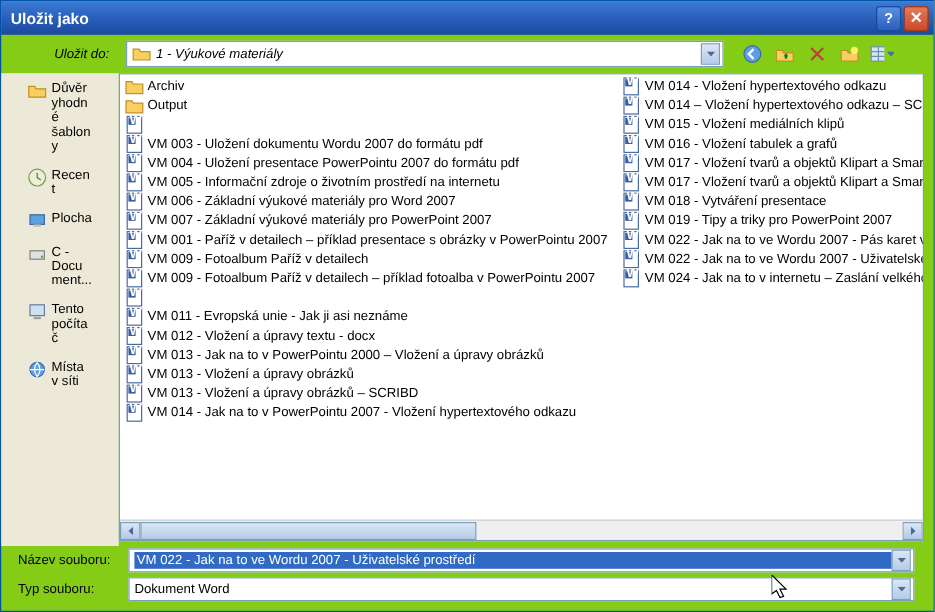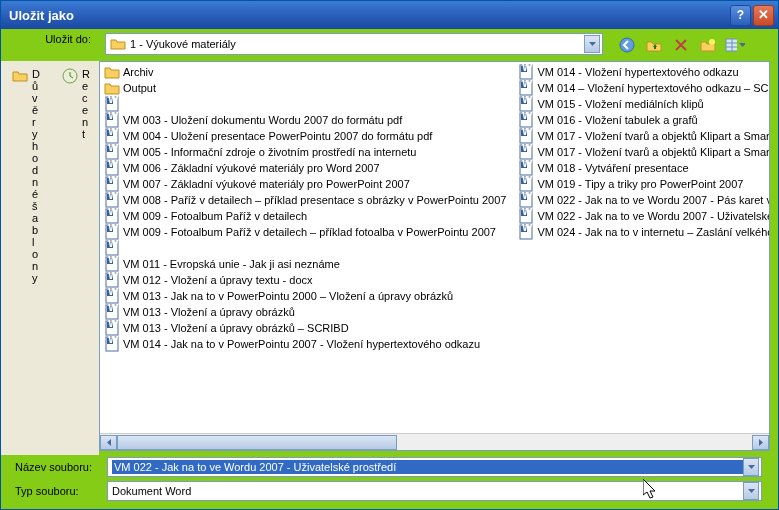--- a/index.html
+++ b/index.html
@@ -2,30 +2,30 @@
 <html><head>
 <meta charset="utf-8">
 <style>
   * { box-sizing: border-box; margin: 0; padding: 0; font-family: Tahoma, sans-serif; font-size: 11px; }
   body { background: #fff; }
   .window { width: 779px; height: 510px; border: 1px solid #0053a6; background: #84cc16; position: relative; }
   .titlebar { height: 28px; background: linear-gradient(to bottom, #3b7cd4 0%, #2a5fbb 50%, #1a4aa0 100%); color: #fff; display: flex; align-items: center; padding: 0 4px 0 8px; }
   .titlebar-title { font-weight: bold; flex: 1; font-size: 13px; }
   .titlebar-btn { width: 21px; height: 21px; background: linear-gradient(to bottom, #5a8fe0, #2a5fbb); border: 1px solid #1a4aa0; border-radius: 3px; color: #fff; text-align: center; line-height: 18px; font-weight: bold; font-size: 12px; margin-left: 2px; cursor: pointer; }
   .close-btn { background: linear-gradient(to bottom, #e47a5a, #c94a2a); border-color: #a03a1a; font-size: 13px; }
-  .toolbar { height: 32px; display: flex; padding: 4px 8px; gap: 6px; }
+  .toolbar { height: 32px; display: flex; align-items: center; padding: 4px 8px; gap: 6px; font-style: italic; }
   .toolbar-label { width: 90px; text-align: right; padding-right: 8px; color: #000; }
   .location-combo { flex: 1; max-width: 498px; height: 22px; background: #fff; border: 1px solid #7b9ebd; display: flex; align-items: center; padding: 0 2px 0 4px; }
   .location-combo svg { flex-shrink: 0; }
   .location-text { flex: 1; padding-left: 4px; }
   .combo-arrow { width: 16px; height: 18px; background: linear-gradient(to bottom, #dce6f4, #b5cbe7); border: 1px solid #7b9ebd; display: flex; align-items: center; justify-content: center; }
   .tool-icons { display: flex; gap: 4px; margin-left: 6px; align-items: center; }
   .tool-icon-btn { width: 23px; height: 22px; display: flex; align-items: center; justify-content: center; cursor: pointer; border: 1px solid transparent; }
   .body-area { display: flex; height: 394px; }
-  .places-bar { width: 98px; background: #ece9d8; padding: 4px 9px; display: flex; flex-direction: row; gap: 18px; }
+  .places-bar { width: 98px; background: #ece9d8; padding: 4px 20px; display: flex; flex-direction: column; gap: 6px; }
   .place-item { display: flex; align-items: flex-start; gap: 4px; padding: 3px 2px; cursor: pointer; }
   .place-item svg, .place-icon { flex-shrink: 0; width: 16px; height: 16px; }
   .place-label { line-height: 12px; color: #000; word-break: break-word; }
   .file-pane { flex: 1; background: #fff; border: 1px solid #7b9ebd; margin: 0 8px 4px 0; position: relative; overflow: hidden; }
   .file-columns { display: flex; height: calc(100% - 17px); overflow: hidden; }
   .file-col { display: flex; flex-direction: column; padding: 2px 0 2px 4px; }
   .file-item { display: flex; align-items: center; gap: 3px; height: 16px; cursor: pointer; white-space: nowrap; padding-right: 8px; }
   .file-icon { width: 16px; height: 16px; flex-shrink: 0; display: flex; align-items: center; justify-content: center; }
   .file-label { color: #000; }
   .h-scrollbar { position: absolute; bottom: 0; left: 0; right: 0; height: 17px; background: #efefef; border-top: 1px solid #ccc; display: flex; align-items: center; }
@@ -226,21 +226,21 @@
               <span class="file-label">VM 007 - Základní výukové materiály pro PowerPoint 2007</span>
             </div>
             <div class="file-item">
               <span class="file-icon">
                 <svg width="16" height="16">
                   <rect x="2" y="1" width="12" height="14" fill="#fff" stroke="#4a6aa0"></rect>
                   <rect x="3" y="2" width="6" height="6" fill="#3a5fa0"></rect>
                   <text x="4" y="7" fill="#fff" font-size="6" font-weight="bold">W</text>
                 </svg>
               </span>
-              <span class="file-label">VM 008 - Paříž v detailech – příklad presentace s obrázky v PowerPointu 2007</span>
+              <span class="file-label">VM 001 - Paříž v detailech – příklad presentace s obrázky v PowerPointu 2007</span>
             </div>
             <div class="file-item">
               <span class="file-icon">
                 <svg width="16" height="16">
                   <rect x="2" y="1" width="12" height="14" fill="#fff" stroke="#4a6aa0"></rect>
                   <rect x="3" y="2" width="6" height="6" fill="#3a5fa0"></rect>
                   <text x="4" y="7" fill="#fff" font-size="6" font-weight="bold">W</text>
                 </svg>
               </span>
               <span class="file-label">VM 009 - Fotoalbum Paříž v detailech</span>

